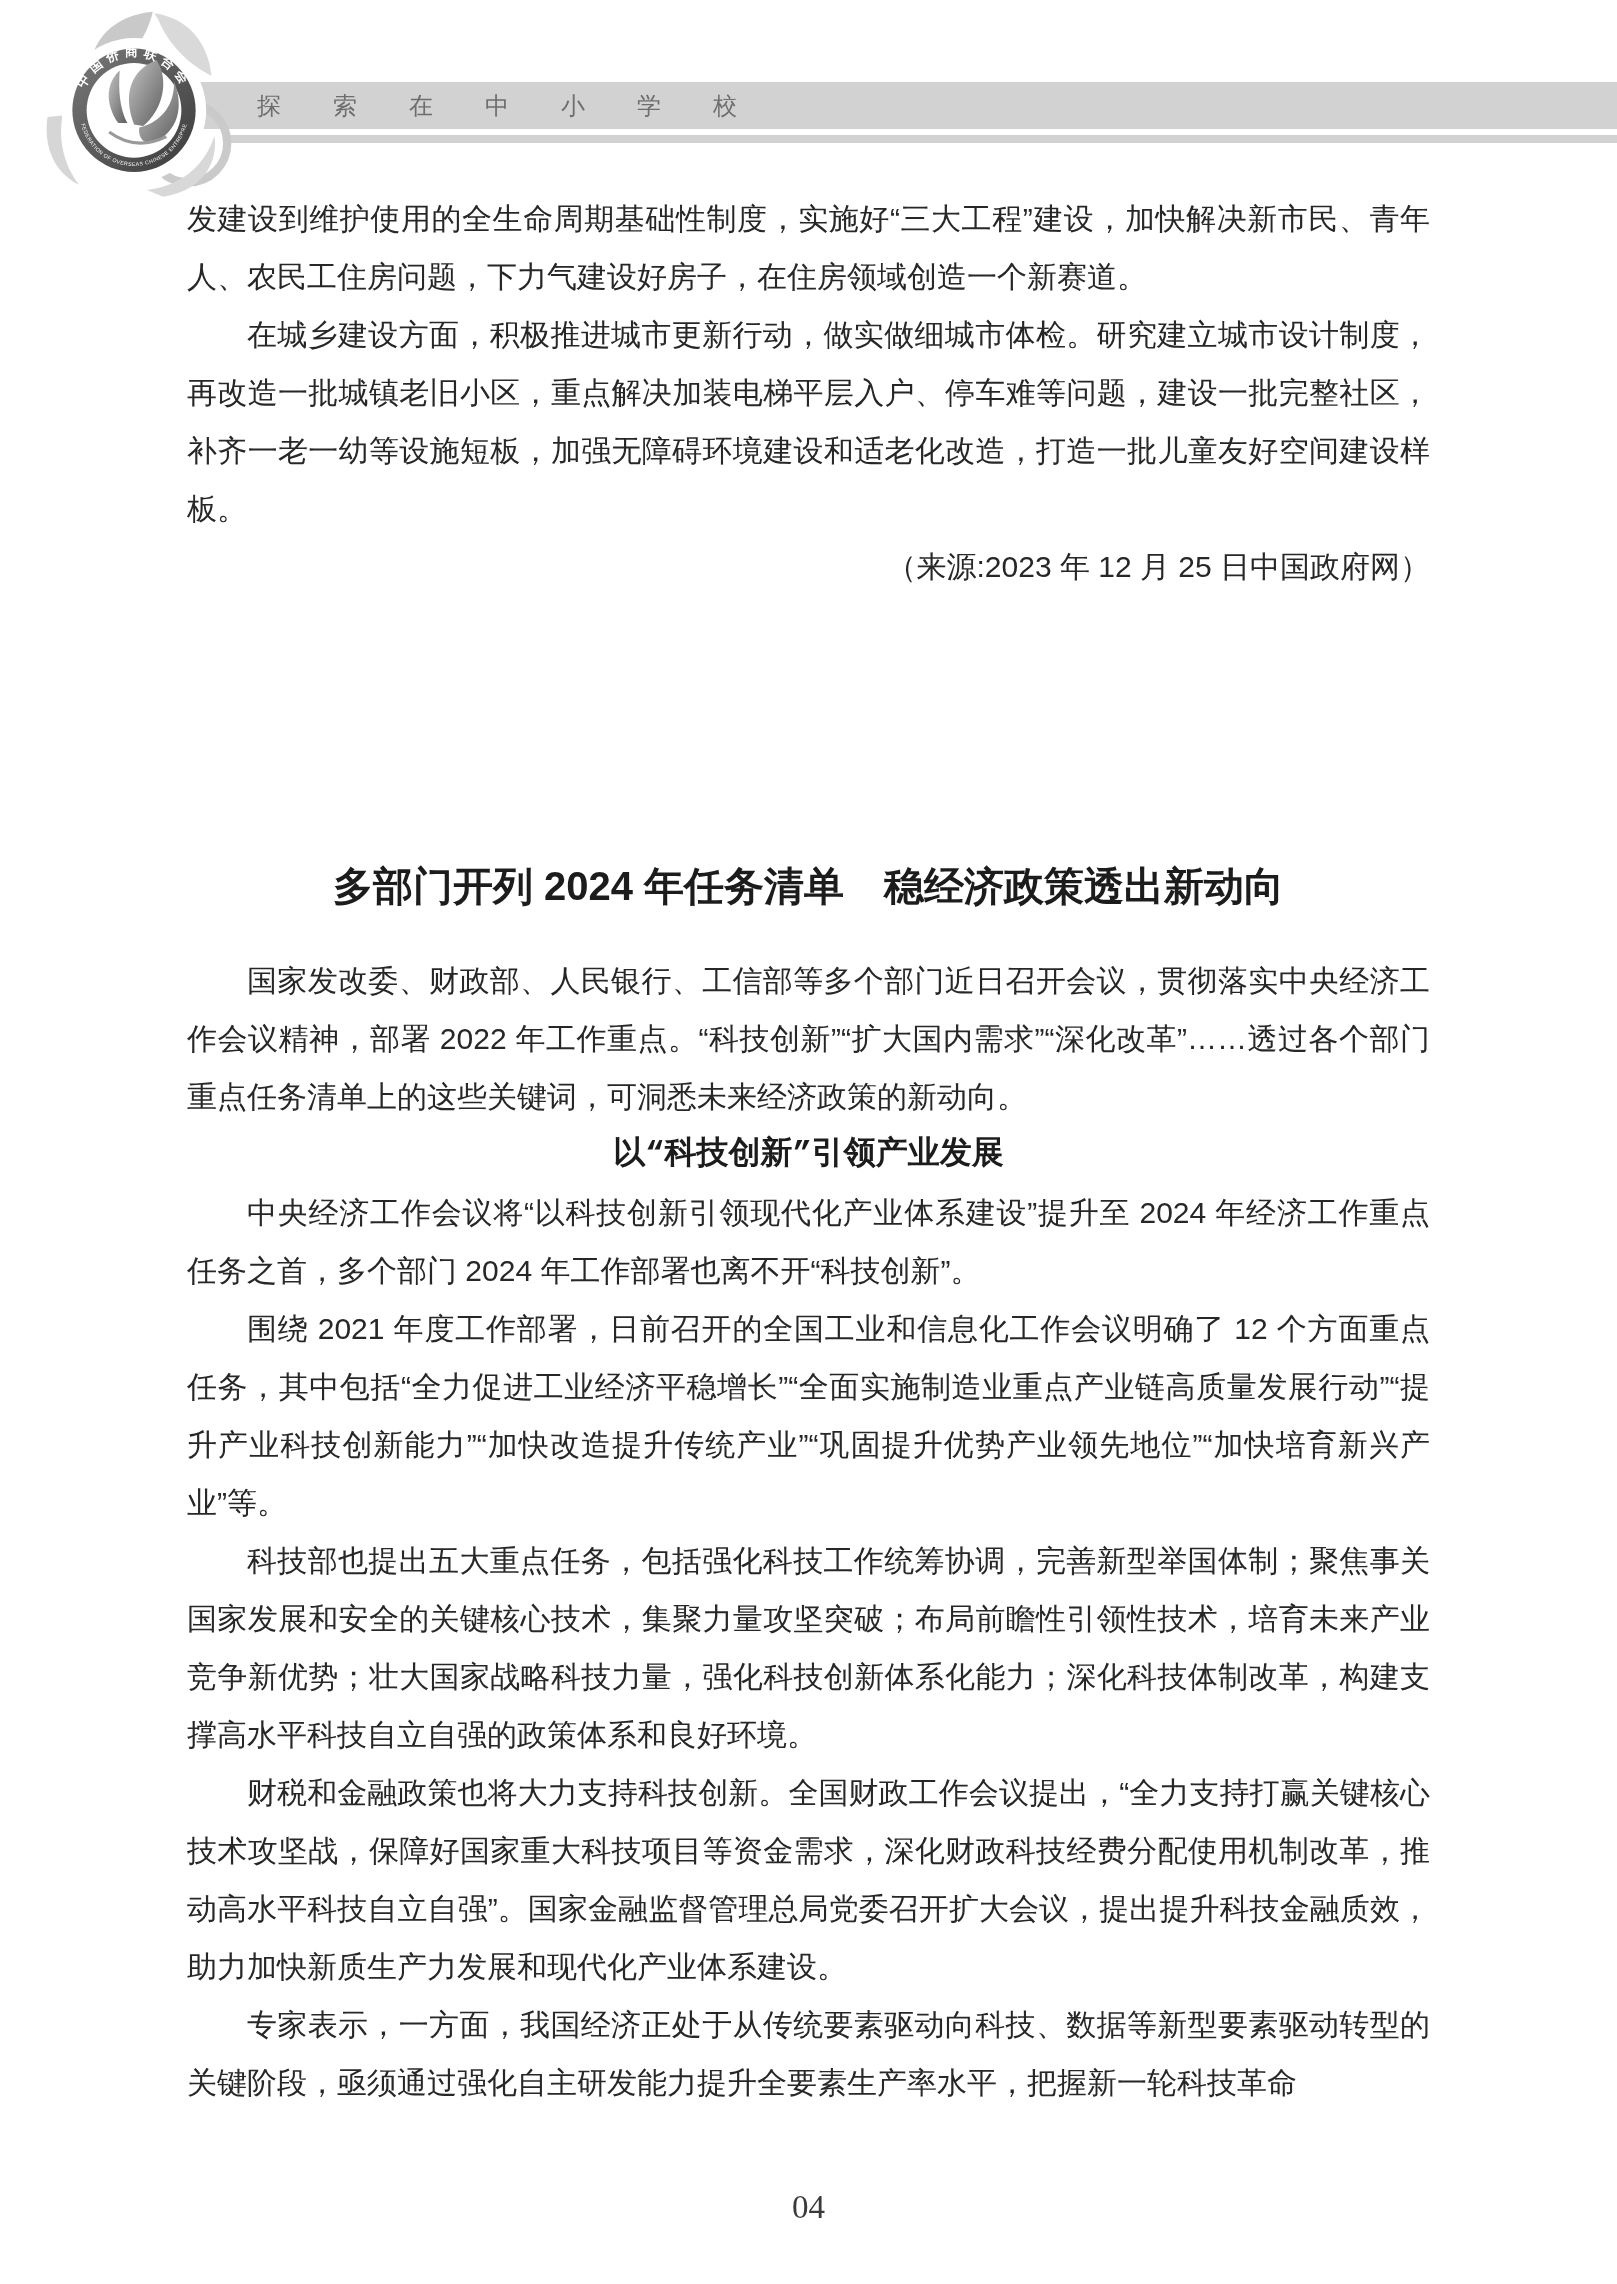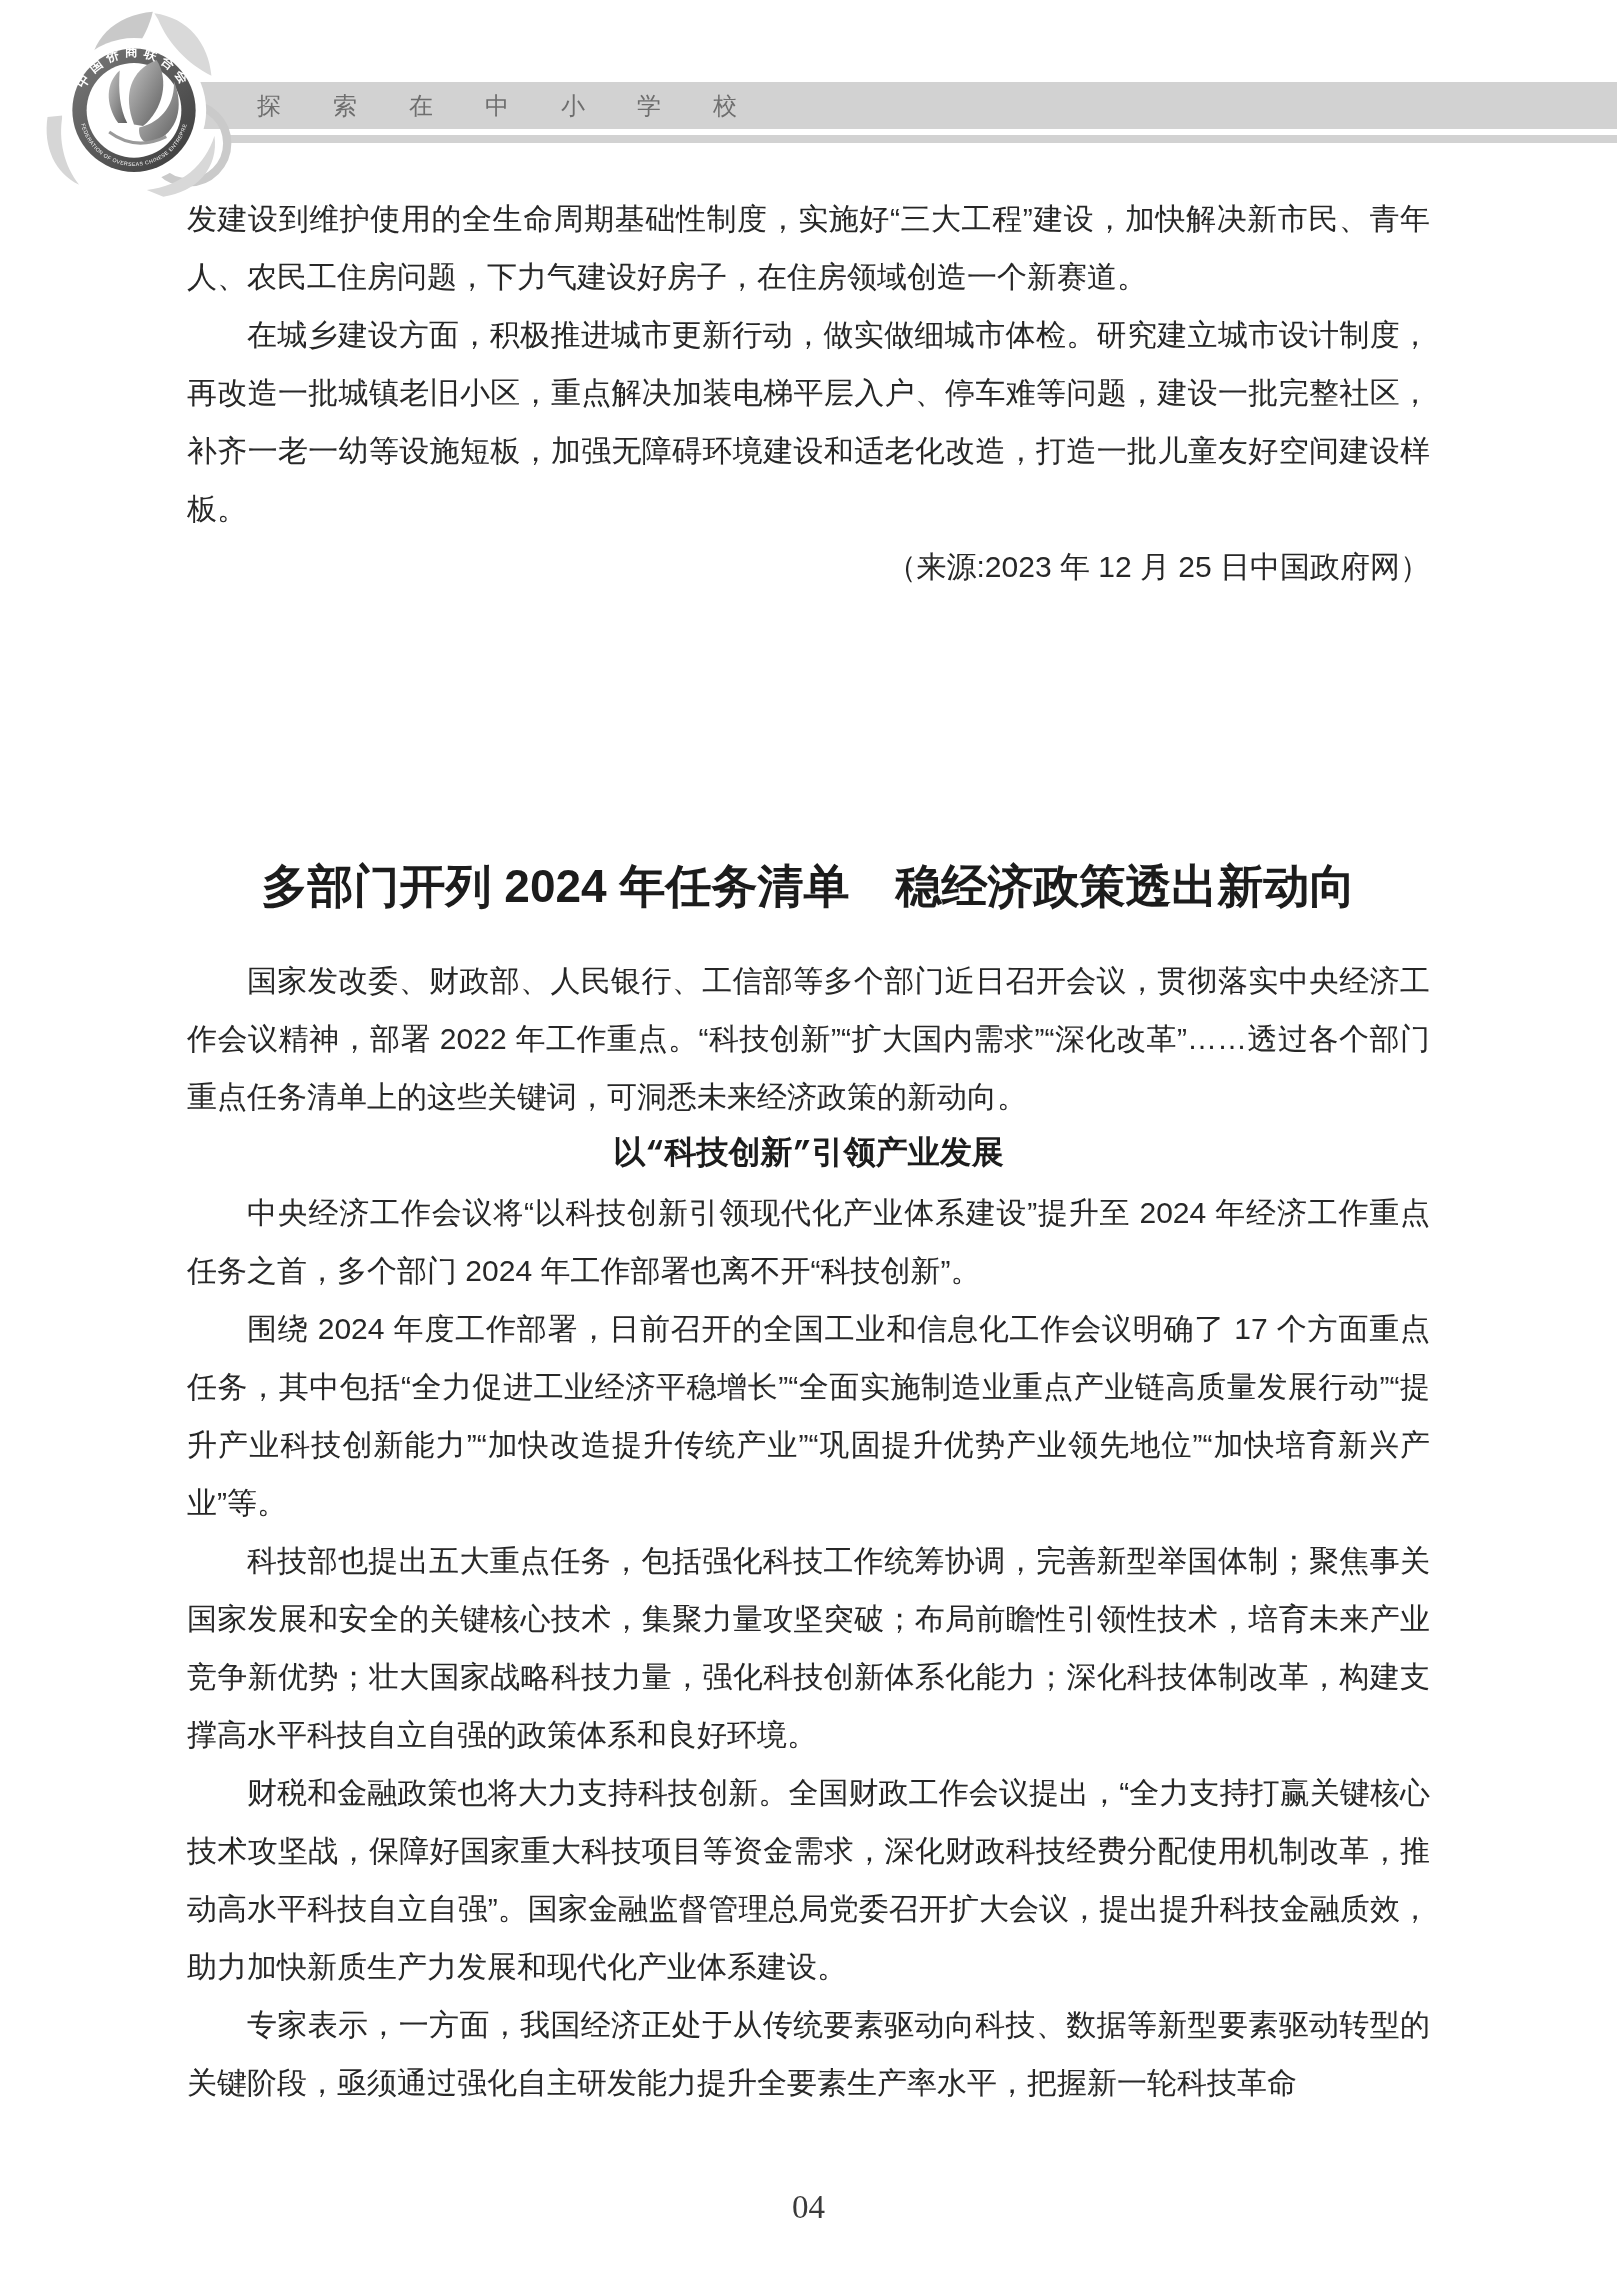--- a/index.html
+++ b/index.html
@@ -35,21 +35,21 @@
     text-align:justify;
     color:#272727;
   }
   .textcol p{margin:0;padding:0;}
   .body1{top:190px;}
   .body2{top:952px;}
   p.indent{text-indent:2em;}
   .source{float:right;text-align:center;}
   .article-title{
     position:absolute;top:856px;left:187px;width:1243px;
-    line-height:60px;font-size:46px;font-weight:bold;
+    line-height:60px;font-size:40px;font-weight:bold;
     text-align:center;color:#1c1c1c;white-space:nowrap;
   }
   p.subhead{
     text-align:center;font-weight:bold;font-size:32px;
     text-indent:0;color:#1c1c1c;font-family:Liberation Mono, monospace;
   }
   .page-num{
     position:absolute;top:2188px;left:187px;width:1243px;
     text-align:center;font-size:33px;line-height:38px;
     font-family:"Liberation Serif", serif;color:#3a3a3a;
@@ -107,21 +107,21 @@
     <p class="indent">在城乡建设方面，积极推进城市更新行动，做实做细城市体检。研究建立城市设计制度，再改造一批城镇老旧小区，重点解决加装电梯平层入户、停车难等问题，建设一批完整社区，补齐一老一幼等设施短板，加强无障碍环境建设和适老化改造，打造一批儿童友好空间建设样板。</p>
     <p class="indent"><span class="source">（来源:2023 年 12 月 25 日中国政府网）</span></p>
   </div>
 
   <div class="article-title">多部门开列 2024 年任务清单　稳经济政策透出新动向</div>
 
   <div class="textcol body2">
     <p class="indent">国家发改委、财政部、人民银行、工信部等多个部门近日召开会议，贯彻落实中央经济工作会议精神，部署 2022 年工作重点。“科技创新”“扩大国内需求”“深化改革”……透过各个部门重点任务清单上的这些关键词，可洞悉未来经济政策的新动向。</p>
     <p class="subhead">以“科技创新”引领产业发展</p>
     <p class="indent">中央经济工作会议将“以科技创新引领现代化产业体系建设”提升至 2024 年经济工作重点任务之首，多个部门 2024 年工作部署也离不开“科技创新”。</p>
-    <p class="indent">围绕 2024 年度工作部署，日前召开的全国工业和信息化工作会议明确了 17 个方面重点任务，其中包括“全力促进工业经济平稳增长”“全面实施制造业重点产业链高质量发展行动”“提升产业科技创新能力”“加快改造提升传统产业”“巩固提升优势产业领先地位”“加快培育新兴产业”等。</p>
+    <p class="indent">围绕 2021 年度工作部署，日前召开的全国工业和信息化工作会议明确了 12 个方面重点任务，其中包括“全力促进工业经济平稳增长”“全面实施制造业重点产业链高质量发展行动”“提升产业科技创新能力”“加快改造提升传统产业”“巩固提升优势产业领先地位”“加快培育新兴产业”等。</p>
     <p class="indent">科技部也提出五大重点任务，包括强化科技工作统筹协调，完善新型举国体制；聚焦事关国家发展和安全的关键核心技术，集聚力量攻坚突破；布局前瞻性引领性技术，培育未来产业竞争新优势；壮大国家战略科技力量，强化科技创新体系化能力；深化科技体制改革，构建支撑高水平科技自立自强的政策体系和良好环境。</p>
     <p class="indent">财税和金融政策也将大力支持科技创新。全国财政工作会议提出，“全力支持打赢关键核心技术攻坚战，保障好国家重大科技项目等资金需求，深化财政科技经费分配使用机制改革，推动高水平科技自立自强”。国家金融监督管理总局党委召开扩大会议，提出提升科技金融质效，助力加快新质生产力发展和现代化产业体系建设。</p>
     <p class="indent">专家表示，一方面，我国经济正处于从传统要素驱动向科技、数据等新型要素驱动转型的关键阶段，亟须通过强化自主研发能力提升全要素生产率水平，把握新一轮科技革命</p>
   </div>
 
   <div class="page-num">04</div>
 
 </div>
 
 

